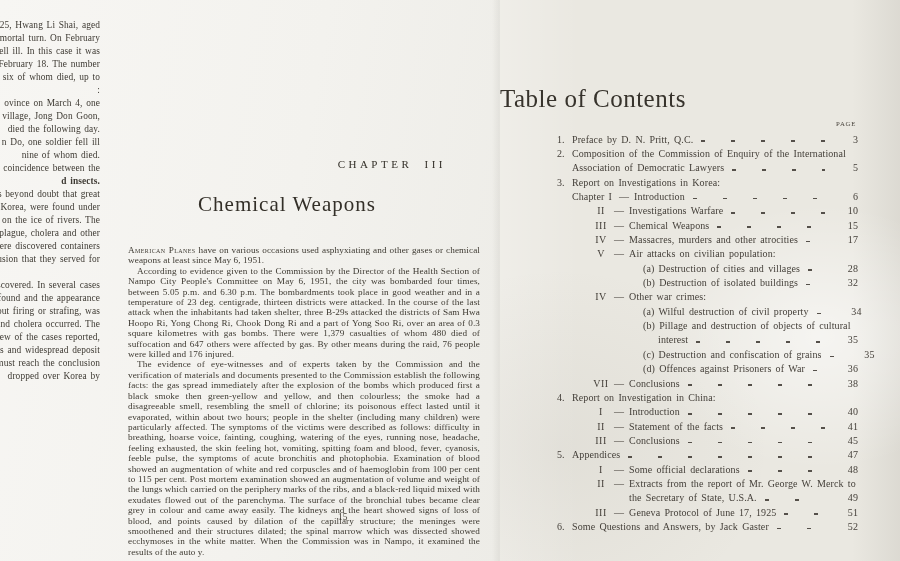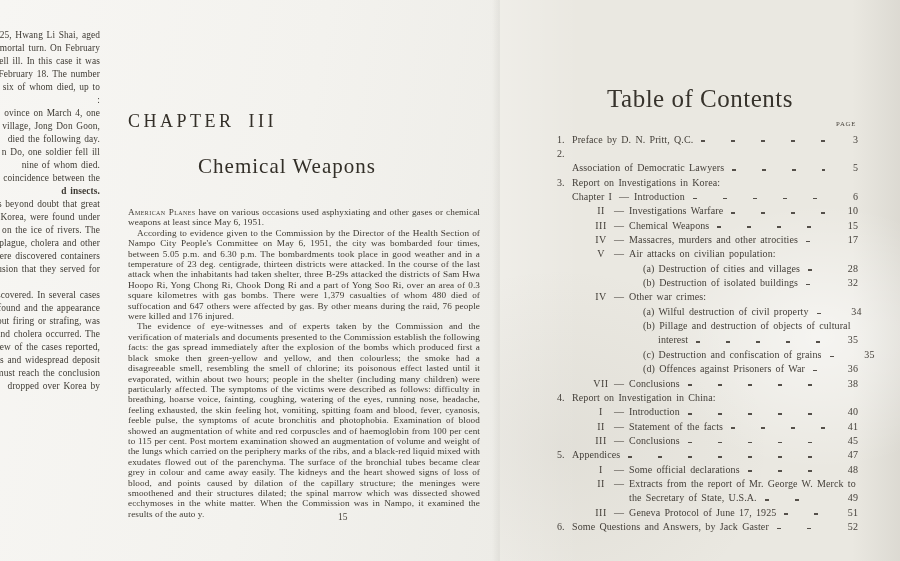--- a/index.html
+++ b/index.html
@@ -2,47 +2,47 @@
 <html><head>
 <meta charset="utf-8">
 <style>
   html,body{margin:0;padding:0;}
   body{background:#e6e4de;font-family:"Liberation Serif","DejaVu Serif",serif;}
   .photo{position:relative;width:900px;height:561px;overflow:hidden;background:#f1f0ec;}
 
   
   .page-left{position:absolute;left:0;top:0;width:500px;height:561px;
     background:linear-gradient(100deg,#f7f6f3 0%,#f3f2ee 55%,#edece7 100%);}
-  .sliver{position:absolute;left:0;top:30px;width:104px;height:372px;overflow:hidden;
+  .sliver{position:absolute;left:0;top:20px;width:104px;height:372px;overflow:hidden;
     font-size:9.4px;color:#3e3a33;}
   .sliver-line{position:absolute;right:4px;white-space:nowrap;letter-spacing:0.1px;word-spacing:1.2px;}
   .main-col{position:absolute;left:128px;top:111px;width:352px;color:#3d3931;}
-  .chapter-heading{text-align:left;margin-right:34px;font-size:18px;letter-spacing:3.5px;
-    word-spacing:6px;color:#332f28;}
+  .chapter-heading{text-align:right;margin-right:34px;font-size:11px;letter-spacing:3.5px;
+    word-spacing:6px;color:#332f28;margin-top:47px;}
   .chapter-title{text-align:center;margin-right:34px;margin-top:22px;font-size:21px;
     letter-spacing:1px;color:#332f28;}
   .body-text{margin-top:28px;}
   .body-text p{margin:0;font-size:9.2px;line-height:10.4px;text-align:justify;
     letter-spacing:0.1px;}
   .body-text p + p{text-indent:9px;}
   .sc{font-variant:small-caps;letter-spacing:0.4px;}
   .folio{position:absolute;left:338px;top:512px;font-size:9.5px;color:#453f37;}
 
   
   .seam{position:absolute;left:492px;top:0;width:18px;height:561px;
     background:linear-gradient(90deg,rgba(0,0,0,0) 0%,rgba(95,90,78,0.08) 40%,rgba(255,255,255,0.35) 70%,rgba(0,0,0,0) 100%);}
 
   
   .page-right{position:absolute;left:500px;top:0;width:400px;height:561px;
     background-color:#eae8e1;
     background-image:
       radial-gradient(ellipse 240px 190px at 80% 60%, rgba(255,255,255,0.55), rgba(255,255,255,0) 70%),
       radial-gradient(ellipse 300px 260px at 15% 80%, rgba(110,104,90,0.07), rgba(110,104,90,0) 70%),
       linear-gradient(90deg, rgba(255,255,255,0.25), rgba(0,0,0,0) 20%, rgba(0,0,0,0) 88%, rgba(98,92,80,0.10));}
-  .toc-title{position:absolute;top:85px;left:0;right:0;text-align:center;
+  .toc-title{position:absolute;top:85px;left:0;right:0;
     font-size:25px;letter-spacing:0.5px;color:#37332c;}
   .toc-body{position:absolute;left:57px;right:42px;top:120px;color:#45403a;}
   .page-col-label{text-align:right;font-size:6.8px;letter-spacing:0.7px;
     padding-right:2px;height:9px;margin-bottom:3px;color:#4a453e;}
   .toc-row{display:flex;align-items:center;height:14.35px;font-size:10px;
     letter-spacing:0.1px;word-spacing:1.6px;white-space:nowrap;}
   .toc-row .num{width:15px;flex:none;}
   .toc-row .dash{flex:none;margin:0 5px 0 2px;}
   .toc-row .label{flex:none;}
   .t-cont-num{padding-left:15px;}
@@ -113,20 +113,21 @@
       <div class="page-col-label">PAGE</div>
       <div class="toc-rows">
           <div class="toc-row t-num">
             <span class="num">1.</span>
             <span class="label">Preface by D. N. Pritt, Q.C.</span>
             <span class="leader"></span>
             <span class="pg">3</span>
           </div>
           <div class="toc-row t-num">
             <span class="num">2.</span>
+            <span class="label">Composition of the Commission of Enquiry of the International</span>
           </div>
           <div class="toc-row t-cont-num">
             <span class="label">Association of Democratic Lawyers</span>
             <span class="leader"></span>
             <span class="pg">5</span>
           </div>
           <div class="toc-row t-num">
             <span class="num">3.</span>
             <span class="label">Report on Investigations in Korea:</span>
           </div>

